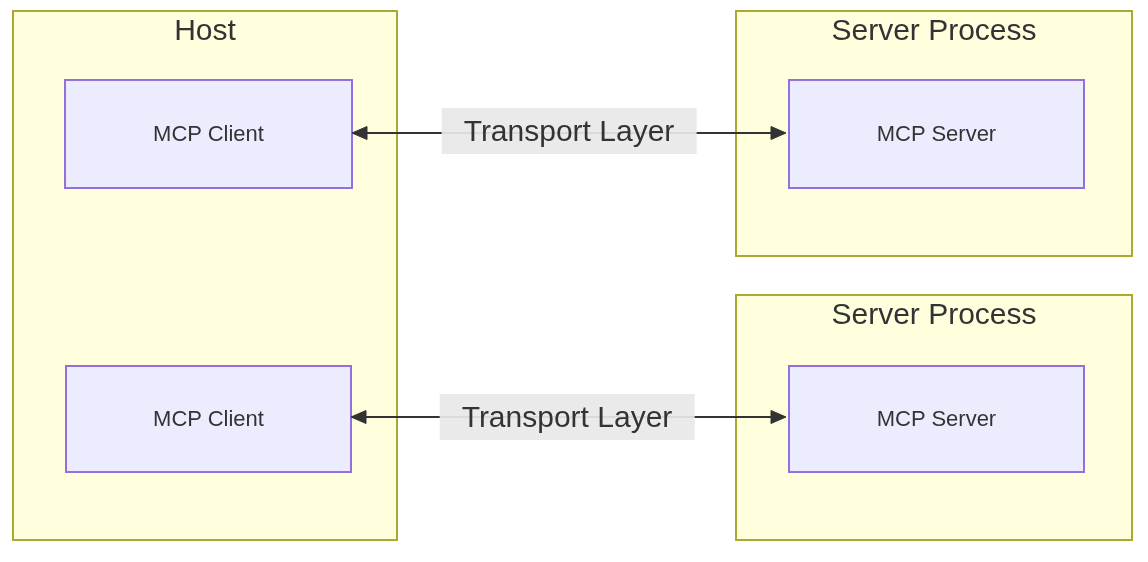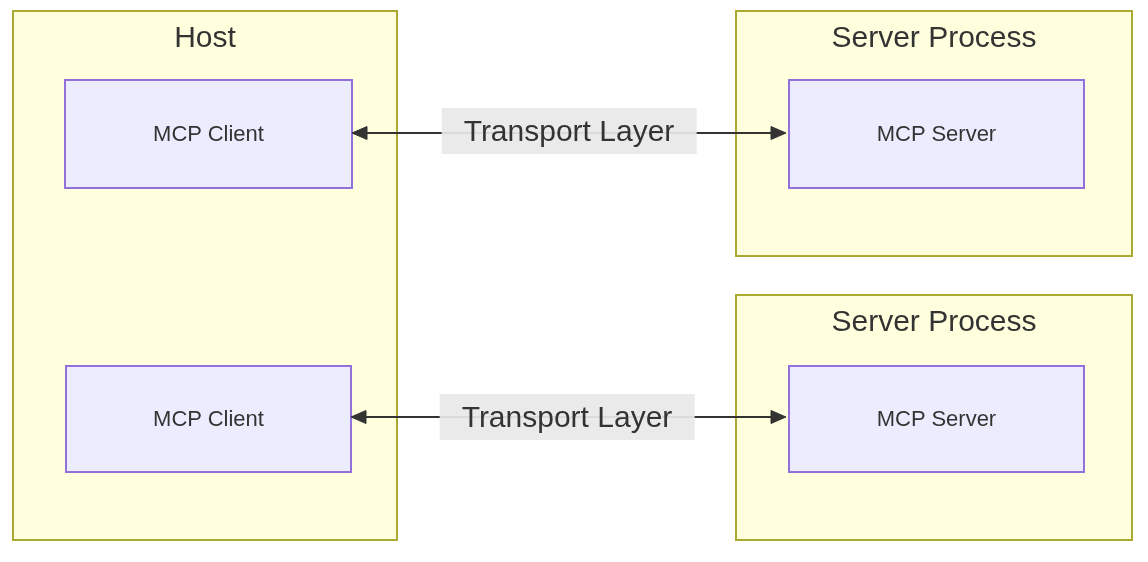--- a/index.html
+++ b/index.html
@@ -24,21 +24,20 @@
   .group{
     position:absolute;
     box-sizing:border-box;
     background:var(--group-fill);
     border:2px solid var(--group-border);
   }
   .group-title{
     text-align:center;
     font-size:30px;
     line-height:36px;
-    margin-top:7px;
     color:var(--text);
   }
   .node{
     position:absolute;
     box-sizing:border-box;
     background:var(--node-fill);
     border:2px solid var(--node-border);
     display:flex;
     align-items:center;
     justify-content:center;

